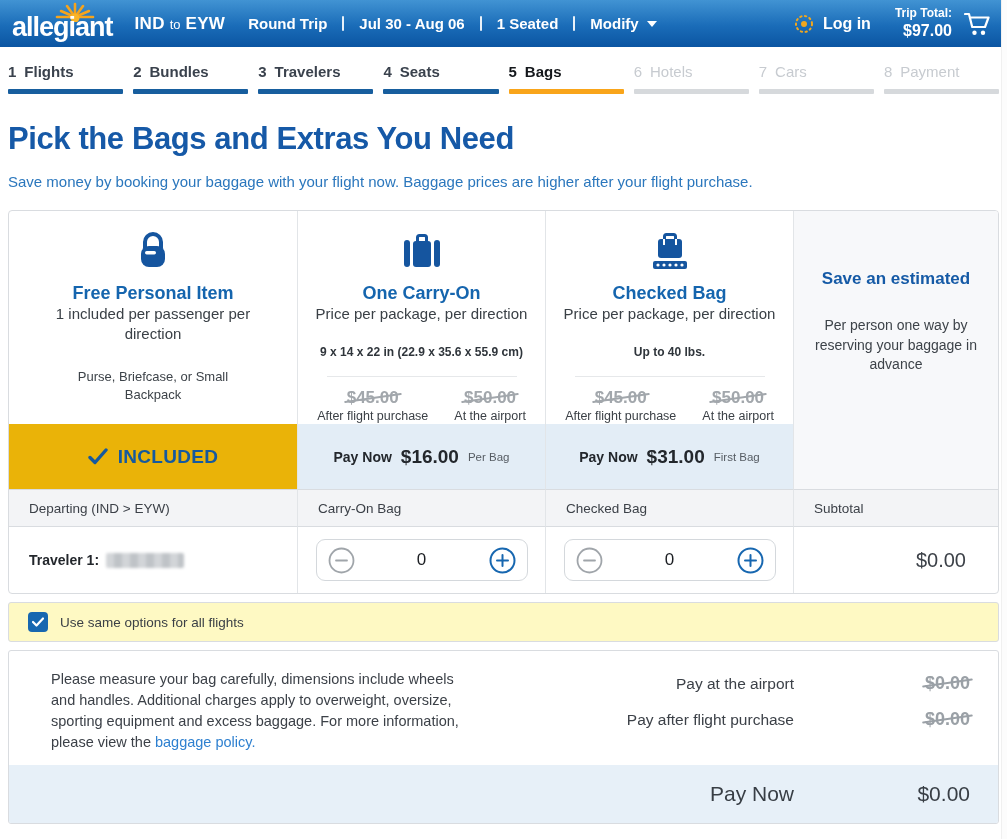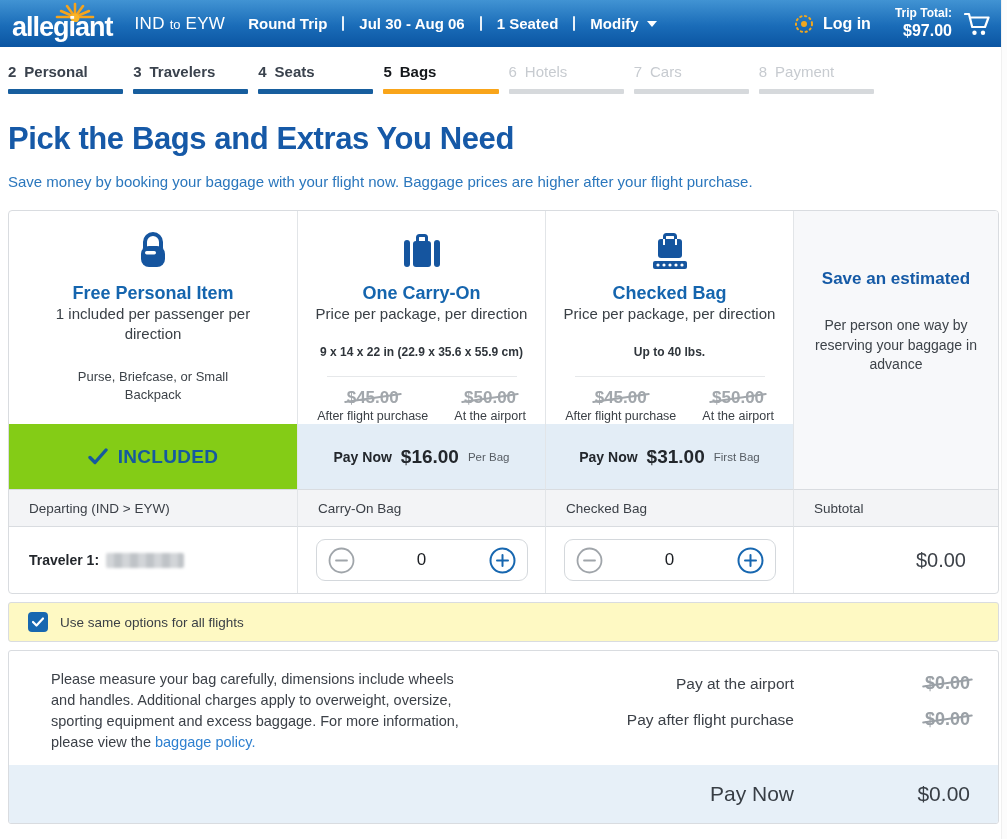--- a/index.html
+++ b/index.html
@@ -9,21 +9,21 @@
   .scroll-strip { position:absolute; top:0; right:0; width:6px; height:839px; background:#fcfcfc; border-left:1px solid #f0f0f0; z-index:5; }
 
   
   .header { height:47px; width:1001px; background:linear-gradient(180deg,#4193d3 0%, #1a6cb8 55%, #0b55a2 100%);
             display:flex; align-items:center; padding:0 10px 0 12px; }
   .logo { position:relative; margin-right:22px; padding-top:7px; cursor:pointer; }
   .sunburst { position:absolute; top:-3px; left:40px; }
   .logo-text { position:relative; font-size:27px; font-weight:800; color:#fff; letter-spacing:-1px; }
   .hdr-left { display:flex; align-items:center; gap:15px; }
   .route { display:flex; align-items:baseline; gap:5px; color:#fff; margin-right:8px; }
-  .route .code { font-size:17px; font-weight:400; letter-spacing:.3px; }
+  .route .code { font-size:17px; font-weight:700; letter-spacing:.3px; }
   .route .to { font-size:13px; font-weight:500; }
   .hdr-item { color:#fff; font-size:15px; font-weight:600; }
   .hdr-sep { width:2px; height:15px; background:rgba(255,255,255,.9); border-radius:1px; }
   .modify { display:flex; align-items:center; cursor:pointer; }
   .caret { width:0; height:0; border-left:5px solid transparent; border-right:5px solid transparent; border-top:6px solid #fff; margin-left:8px; display:inline-block; }
   .hdr-spacer { flex:1; }
   .login { display:flex; align-items:center; gap:8px; color:#fff; font-size:16px; font-weight:600; cursor:pointer; }
   .trip-total { text-align:right; color:#fff; margin-left:24px; line-height:1.25; }
   .tt-label { font-size:12px; font-weight:600; }
   .tt-value { font-size:16px; font-weight:800; }
@@ -54,21 +54,21 @@
   .opt-name { margin-top:9px; font-size:18px; font-weight:800; color:#1565ae; }
   .opt-desc { margin-top:0; font-size:15px; color:#3a4046; line-height:1.3; max-width:230px; margin-left:auto; margin-right:auto; }
   .opt-dims { margin-top:21px; font-size:12px; font-weight:800; color:#2f353b; }
   .opt-note { margin-top:25px; font-size:13px; color:#3d4349; line-height:1.35; max-width:210px; margin-left:auto; margin-right:auto; }
   .opt-div { width:190px; height:1px; background:#e6e8ea; margin:17px auto 11px; }
   .opt-prices { display:flex; justify-content:center; gap:26px; }
   .p-price { font-size:17px; font-weight:700; color:#a2a7ac; position:relative; display:inline-block; }
   .p-label { font-size:12.5px; color:#3b4046; margin-top:1px; }
   .struck { position:relative; }
   .struck::after { content:""; position:absolute; left:-3px; right:-3px; top:46%; height:2.4px; background:#a2a7ac; transform:rotate(-8deg); border-radius:2px; }
-  .inc-cell { background:#84cc16; display:flex; align-items:center; justify-content:center; gap:10px;
+  .inc-cell { background:#eab308; display:flex; align-items:center; justify-content:center; gap:10px;
               font-size:19px; font-weight:800; color:#15599f; letter-spacing:.3px; }
   .pay-cell { background:#e3edf6; display:flex; align-items:center; justify-content:center; gap:9px; }
   .pay-lbl { font-size:14px; font-weight:800; color:#23272c; }
   .pay-price { font-size:19px; font-weight:800; color:#23272c; }
   .pay-unit { font-size:11.5px; color:#565c63; }
   .save-cell { grid-column:4; grid-row:1/3; background:#f7f8fa; text-align:center; padding-top:58px; }
   .save-title { font-size:17px; font-weight:800; color:#155aa6; }
   .save-amount { margin-top:25px; font-size:30px; font-weight:800; color:#373d45; }
   .save-desc { margin:27px auto 0; font-size:14px; color:#3d4349; line-height:1.4; max-width:175px; }
   .th { background:#f3f4f6; border-top:1px solid #d9dce0; border-bottom:1px solid #d9dce0;
@@ -159,21 +159,25 @@
       <svg width="27" height="24" viewBox="0 0 27 24">
         <path d="M1 2 h4 l3.2 13 h12.8 l3.5 -9.5 H6.2" fill="none" stroke="#fff" stroke-width="2.2" stroke-linecap="round" stroke-linejoin="round"></path>
         <circle cx="10.5" cy="20.8" r="2.2" fill="#fff"></circle>
         <circle cx="19" cy="20.8" r="2.2" fill="#fff"></circle>
       </svg>
     </div>
   </header>
 
   <nav class="steps">
     <div class="step done">
-      <span class="num">2</span><span>Personal</span>
+      <span class="num">1</span><span>Flights</span>
+      <div class="bar"></div>
+    </div>
+    <div class="step done">
+      <span class="num">2</span><span>Bundles</span>
       <div class="bar"></div>
     </div>
     <div class="step done">
       <span class="num">3</span><span>Travelers</span>
       <div class="bar"></div>
     </div>
     <div class="step done">
       <span class="num">4</span><span>Seats</span>
       <div class="bar"></div>
     </div>

